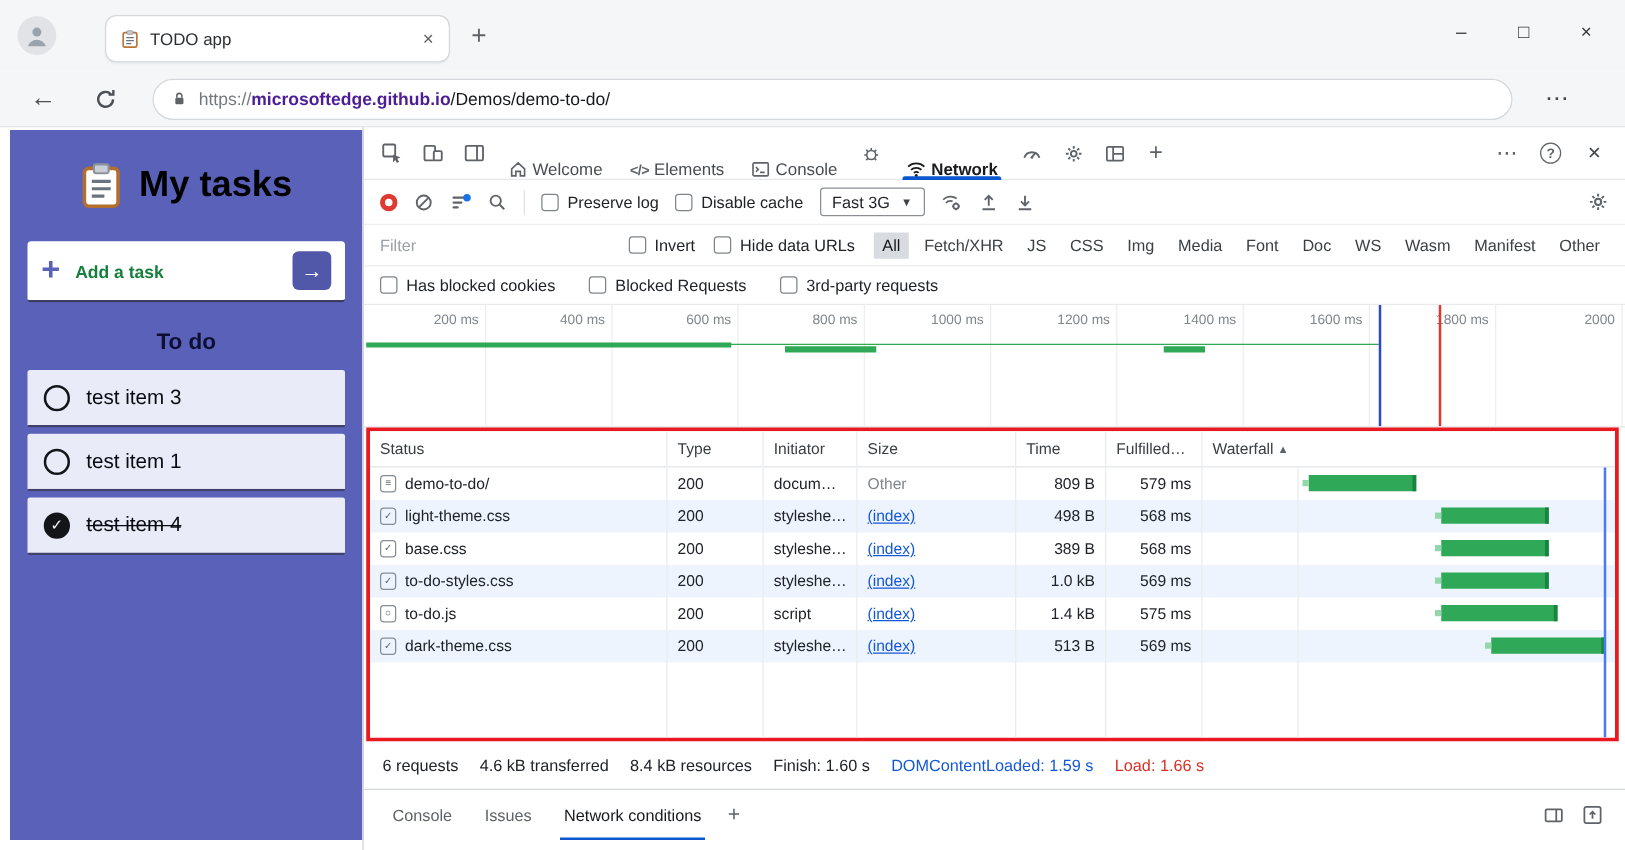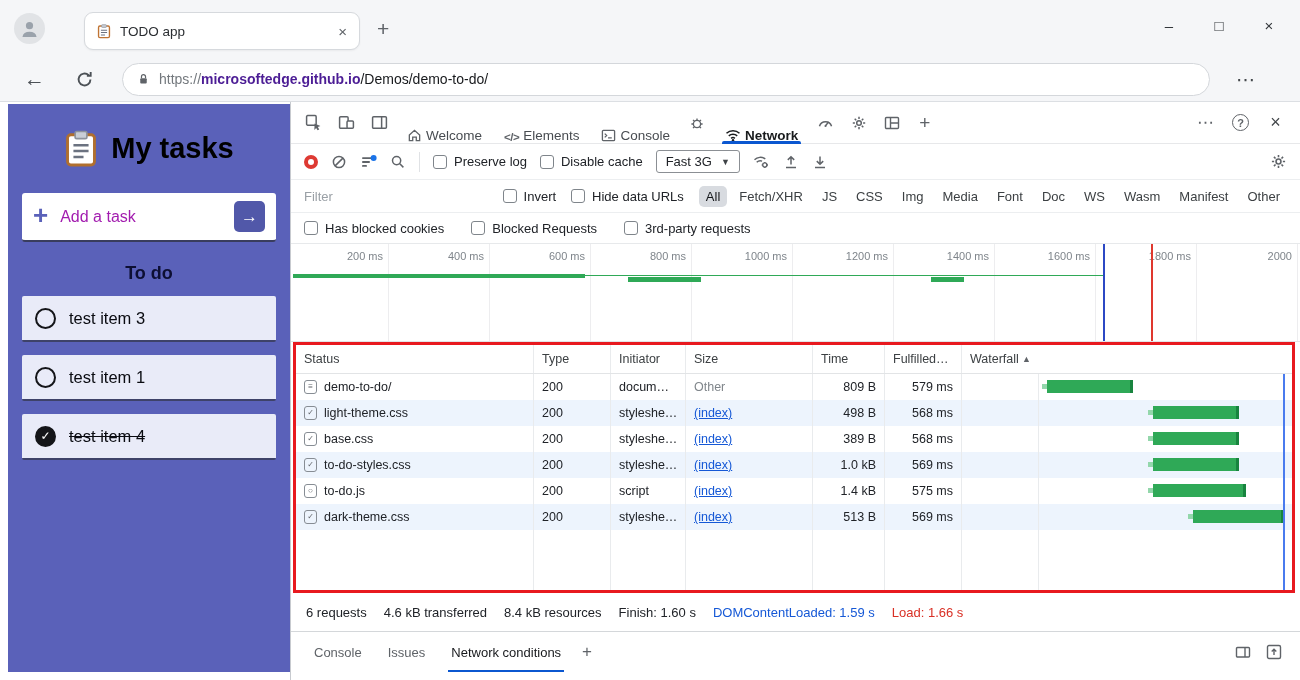--- a/index.html
+++ b/index.html
@@ -26,24 +26,24 @@
   .url-path{color:#17191c}
   .url-more{margin-left:26px;font-size:19px;color:#44484c}
 
   
   .page{position:absolute;left:0;top:102px;width:290px;bottom:0;background:#fff}
   .todo{position:absolute;left:8px;top:2px;right:0;bottom:8px;background:var(--purple,#5a61b9)}
   .todo-header{display:flex;align-items:center;justify-content:center;gap:13px;margin-top:26px}
   .todo-title{font-size:29px;font-weight:700;color:#000000}
   .addtask{margin:26px 14px 0;height:49px;background:#fff;border-radius:3px;border-bottom:2px solid #393d5e;display:flex;align-items:center;gap:12px;padding:0 11px}
   .addtask .plus{color:var(--purple,#5a61b9);font-size:26px;font-weight:700;line-height:1;margin-top:-3px}
-  .addtask-label{flex:1;color:#a21caf;font-size:16px;font-weight:400}
+  .addtask-label{flex:1;color:#15803d;font-size:14px;font-weight:700}
   .addtask-go{width:31px;height:31px;border-radius:5px;background:#5158a9;color:#fff;display:flex;align-items:center;justify-content:center;font-size:17px}
   .section-heading{text-align:center;color:#0d0f33;font-size:18px;font-weight:700;margin:21px 0 12px}
-  .todo-item{margin:0 14px 13px;height:46px;background:var(--item-bg,#e9ebf8);border-radius:2px;border-bottom:2px solid var(--item-border,#3e4269);display:flex;align-items:center;gap:13px;padding:0 13px;font-size:16.5px;color:#0a0b11}
+  .todo-item{margin:0 14px 5px;height:46px;background:var(--item-bg,#e9ebf8);border-radius:2px;border-bottom:2px solid var(--item-border,#3e4269);display:flex;align-items:center;gap:13px;padding:0 13px;font-size:16.5px;color:#0a0b11}
   .todo-circle{width:21px;height:21px;border:2.5px solid #141519;border-radius:50%;flex:none;display:flex;align-items:center;justify-content:center;font-size:12px;color:#fff}
   .todo-item.done .todo-circle{background:#141519}
   .todo-item.done .todo-text{text-decoration:line-through}
 
   
   .devtools{position:absolute;left:290px;top:102px;right:0;bottom:0;background:#fff;border-left:1px solid #c7cacf;display:flex;flex-direction:column}
   .dt-tabs{height:42px;flex:none;display:flex;align-items:stretch;border-bottom:1px solid #e7e8ea;padding-left:6px}
   .dt-iconbtn{width:33px;display:flex;align-items:center;justify-content:center;color:#5f6368}
   .dt-tab{display:flex;align-items:flex-end;gap:4px;padding:0 11px;font-size:13.5px;color:#484c51;position:relative;white-space:nowrap}
   .dt-tab.active{color:#191b1d;font-weight:600}
@@ -59,21 +59,21 @@
   .cb-row{display:flex;align-items:center;gap:7px;font-size:13px;color:#202328;white-space:nowrap}
   .cb{width:14px;height:14px;border:1.5px solid #7f858b;border-radius:3px;background:#fff;flex:none}
   .select{display:flex;align-items:center;gap:9px;border:1px solid #8b8f94;border-radius:3px;padding:3px 9px;font-size:13px;color:#202328;background:#fff}
   .caret{font-size:9px;color:#3f4347}
   .push-right{margin-left:auto}
 
   .filter-row{height:33px;flex:none;display:flex;align-items:center;gap:15px;padding:0 13px;border-bottom:1px solid #eceef0;font-size:13px;color:#202328}
   .filter-input{border:none;outline:none;width:198px;font-size:13px;background:transparent;color:#202328;font-family:"Liberation Sans",sans-serif}
   .filter-input::placeholder{color:#9aa0a6}
   .filter-types{display:flex;align-items:center;gap:5px}
-  .pill{padding:3px 7px;border-radius:5px;color:#3c4043;white-space:nowrap}
+  .pill{padding:3px 7px;border-radius:0;color:#3c4043;white-space:nowrap}
   .pill.active{background:#d8dbe0;color:#141619}
 
   .options-row{height:31px;flex:none;display:flex;align-items:center;gap:27px;padding:0 13px;border-bottom:1px solid #e7e9eb;font-size:13px;color:#202328}
 
   .overview{height:98px;flex:none;position:relative;border-bottom:1px solid #e2e4e6;overflow:hidden}
   .gridline{position:absolute;top:0;bottom:0;width:1px;background:#ededef}
   .tick-label{position:absolute;top:6px;font-size:11px;color:#7f858b;transform:translateX(-100%);padding-right:5px;white-space:nowrap}
   .ov-bar{position:absolute;background:var(--green,#2fa957)}
   .ov-line{position:absolute;top:0;bottom:0;width:2px}
   .ov-line.dcl{background:#2c48c4}

